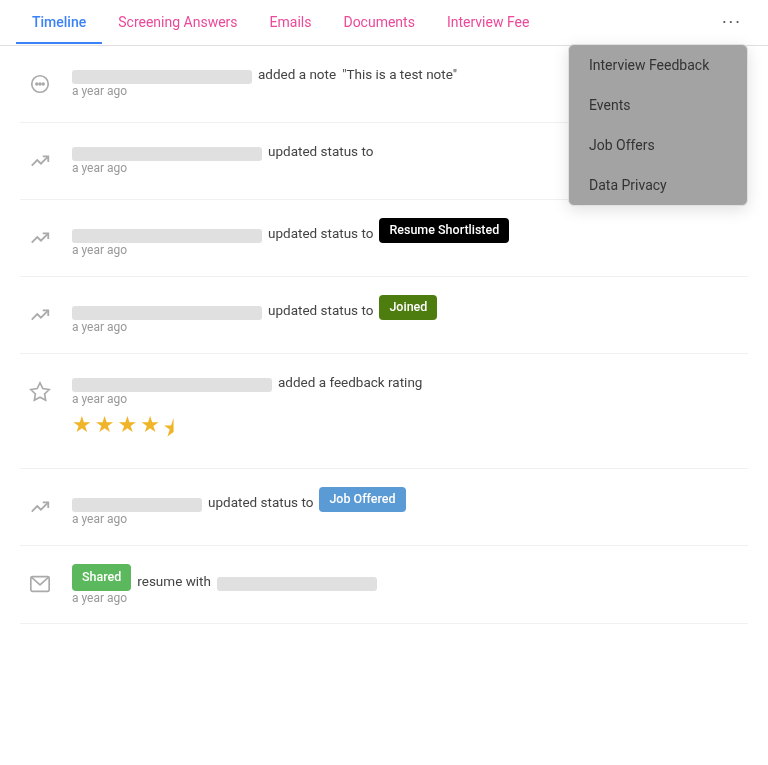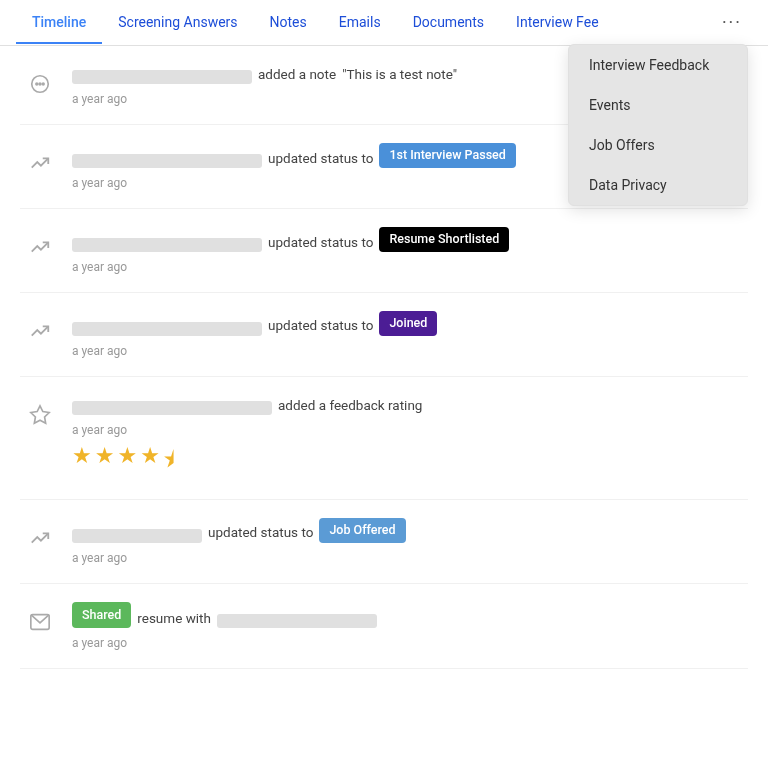--- a/index.html
+++ b/index.html
@@ -8,21 +8,21 @@
     .tab-bar {
       display: flex;
       align-items: center;
       border-bottom: 1px solid #e0e0e0;
       padding: 0 16px;
       position: relative;
     }
     .tab {
       padding: 12px 16px;
       font-size: 14px;
-      color: #1d4ed8;
+      color: #ec4899;
       cursor: pointer;
       white-space: nowrap;
       border-bottom: 2px solid transparent;
       margin-bottom: -1px;
     }
     .tab.active {
       color: #3b82f6;
       border-bottom: 2px solid #3b82f6;
       font-weight: 500;
     }
@@ -31,21 +31,21 @@
       font-size: 18px;
       color: #555;
       cursor: pointer;
       letter-spacing: 2px;
     }
 
     .dropdown-menu {
       position: absolute;
       top: 44px;
       right: 20px;
-      background: #e5e5e5;
+      background: #a3a3a3;
       border: 1px solid #e0e0e0;
       border-radius: 6px;
       box-shadow: 0 4px 16px rgba(0,0,0,0.12);
       z-index: 100;
       min-width: 180px;
     }
     .dropdown-item {
       padding: 12px 20px;
       font-size: 14px;
       color: #333;
@@ -89,33 +89,33 @@
     .name-blur {
       display: inline-block;
       background: #e0e0e0;
       border-radius: 3px;
       height: 14px;
       vertical-align: middle;
     }
     .timestamp {
       font-size: 12px;
       color: #999;
-      margin-top: 8px;
+      margin-top: 0;
     }
     .badge {
       display: inline-block;
       padding: 3px 10px;
       border-radius: 4px;
       font-size: 12.5px;
       font-weight: 500;
       color: #fff;
     }
     .badge-blue { background: #4a90d9; }
     .badge-green { background: #000000; }
-    .badge-dark-green { background: #4c1d95; }
+    .badge-dark-green { background: #4d7c0f; }
     .badge-light-blue { background: #5b9bd5; }
 
     .stars {
       display: flex;
       gap: 3px;
       margin-top: 6px;
     }
     .star {
       font-size: 22px;
       color: #f0b429;
@@ -143,21 +143,20 @@
     }
   </style>
 </head>
 <body>
 
 <div class="tab-bar">
 
   <div id="tabs-container" style="display:flex; align-items:flex-start; flex:1;">
       <div class="tab active">Timeline</div>
       <div class="tab">Screening Answers</div>
-      <div class="tab">Notes</div>
       <div class="tab">Emails</div>
       <div class="tab">Documents</div>
       <div class="tab">Interview Fee</div>
     </div>
   <div class="tab-more">···</div>
   <div class="dropdown-menu" id="dropdown-menu">
 
   <div class="dropdown-item">Interview Feedback</div>
       <div class="dropdown-item">Events</div>
       <div class="dropdown-item">Job Offers</div>
@@ -188,21 +187,20 @@
       <div class="timeline-icon">
         <svg viewBox="0 0 24 24" fill="none" stroke="#aaa" stroke-width="2">
       <polyline points="3,17 9,11 13,15 21,7"></polyline>
       <polyline points="15,7 21,7 21,13"></polyline>
     </svg>
       </div>
       <div class="timeline-content">
         <div class="timeline-text">
           <span class="name-blur" style="width:190px;">&nbsp;</span>
           <span> updated status to </span>
-          <span class="badge badge-blue">1st Interview Passed</span>
         </div>
         <div class="timestamp">a year ago</div>
       </div>
     </div>
     <div class="timeline-item">
       <div class="timeline-icon">
         <svg viewBox="0 0 24 24" fill="none" stroke="#aaa" stroke-width="2">
       <polyline points="3,17 9,11 13,15 21,7"></polyline>
       <polyline points="15,7 21,7 21,13"></polyline>
     </svg>

